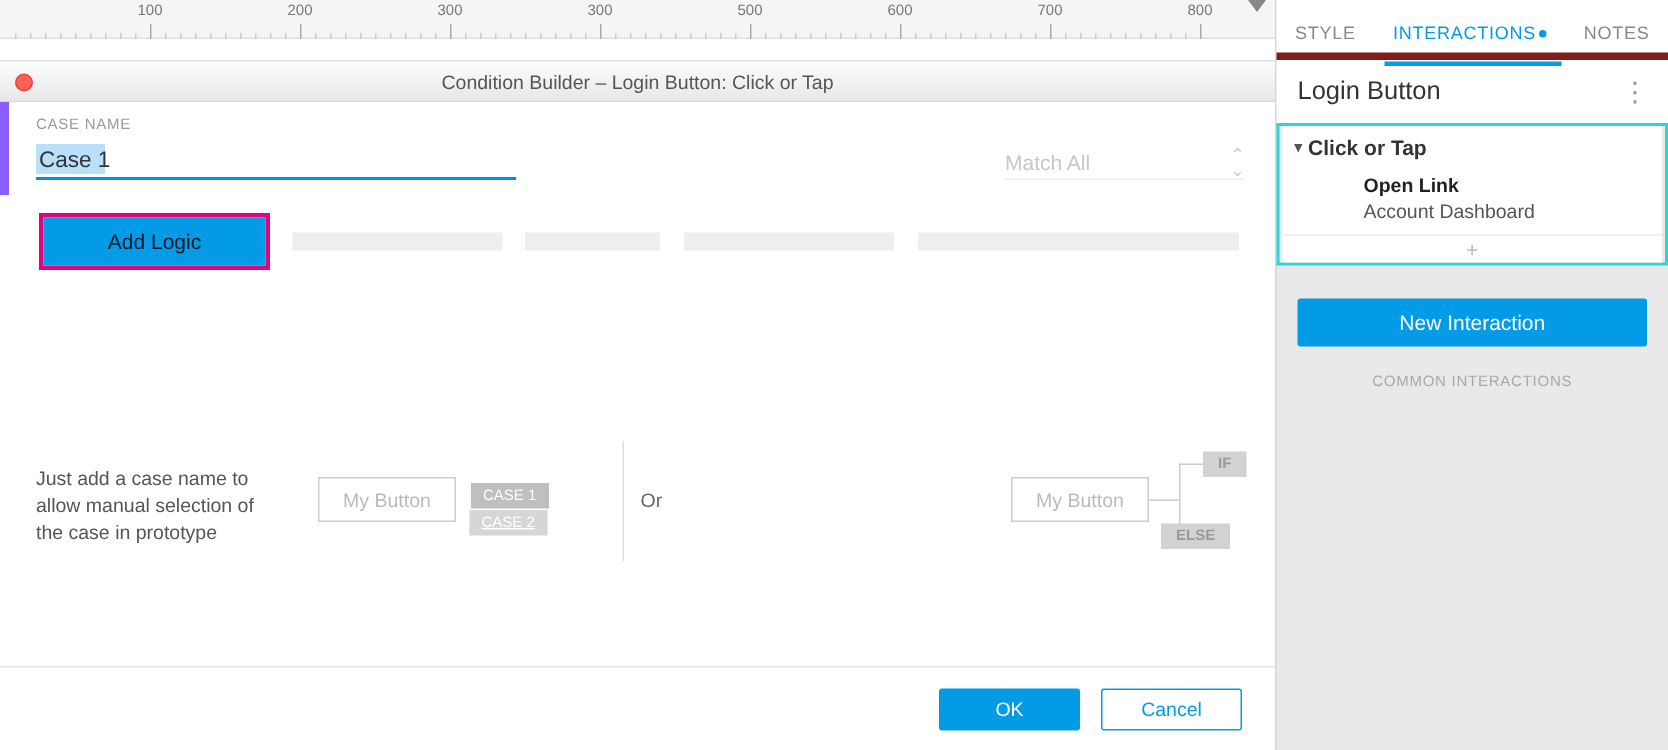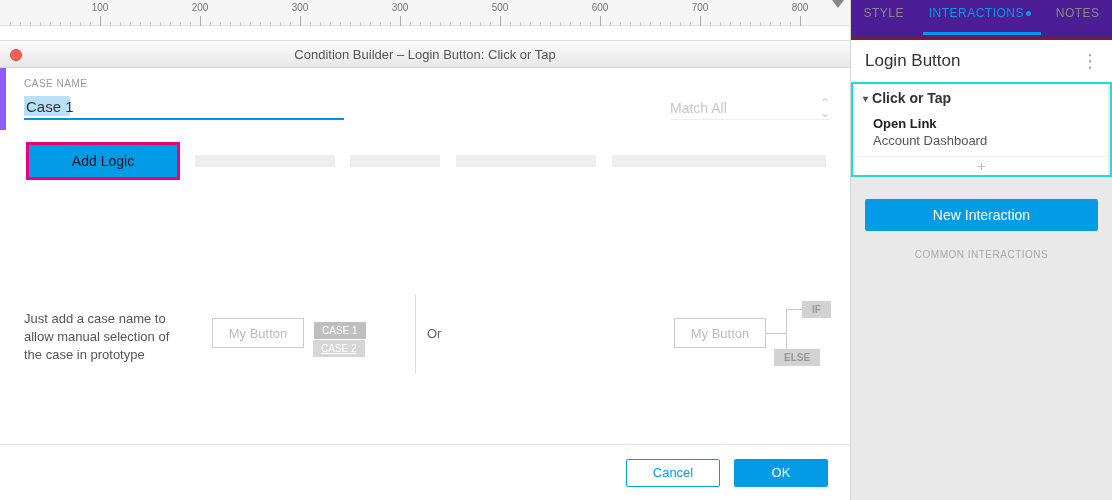--- a/index.html
+++ b/index.html
@@ -36,34 +36,34 @@
   .divider { position:absolute; left:391px; top:-4px; width:1px; height:80px; background:#ddd;}
   .or { position:absolute; left:403px; top:28px; font-size:13px; color:#666;}
   .hp-txt2 { position:absolute; left:434px; top:4px; width:205px; font-size:13px; color:#555; line-height:18px;}
   
   .footer { position:absolute; bottom:0; left:0; width:850px; height:56px; border-top:1px solid #e5e5e5; display:flex; justify-content:flex-end; align-items:center; gap:14px; padding-right:22px;}
   .btn { width:94px; height:28px; font-size:13px; border-radius:2px; cursor:pointer;}
   .btn.cancel { background:#fff; border:1px solid #039be5; color:#039be5;}
   .btn.ok { background:#039be5; border:1px solid #039be5; color:#fff;}
 
   .right { position:absolute; right:0; top:0; width:262px; height:500px; border-left:1px solid #d5d5d5; background:#e9e9e9;}
-  .tabs { height:40px; background:#4c1d95; display:flex; align-items:flex-start; justify-content:space-around; border-bottom:2px solid #7f1d1d;}
+  .tabs { height:40px; background:#ffffff; display:flex; align-items:flex-end; justify-content:space-around; border-bottom:5px solid #7f1d1d;}
   .tab { font-size:12px; letter-spacing:.5px; color:#888; padding:6px 4px; cursor:pointer; position:relative;}
   .tab.active { color:#039be5;}
   .tab.active::after { content:""; position:absolute; left:-2px; right:-6px; bottom:-9px; height:3px; background:#039be5;}
   .tab .dot {display:inline-block; width:5px; height:5px; background:#039be5; border-radius:50%; margin-left:2px; vertical-align:middle;}
   .panel-title { background:#fff; padding:10px 14px; font-size:17px; color:#333; display:flex; justify-content:space-between; align-items:center;}
   .kebab { color:#999; font-size:18px; letter-spacing:-1px;}
   .evtbox { margin:0 2px 0 2px; border:2px solid #e6007e; background:#fff;}
   .evt-head { display:flex; align-items:center; justify-content:space-between; padding:6px 8px; border-bottom:0;}
   .evt-name { font-size:14px; font-weight:600; color:#333; display:flex; align-items:center; gap:4px;}
   .caret { font-size:10px; color:#555;}
   .enable-wrap { border:2px solid #e6007e; padding:1px;}
   .enable { font-size:11px; color:#888; background:#eee; border:1px solid #c8c8c8; border-radius:12px; padding:2px 10px; cursor:pointer;}
-  .evt-body { padding:4px 18px 8px 18px;}
+  .evt-body { padding:4px 18px 8px 18px;margin-left:36px;}
   .evt-body .line1 { font-size:13px; font-weight:600; color:#222;}
   .evt-body .line2 { font-size:13px; color:#555; margin-top:2px;}
   .evt-plus { text-align:center; color:#bbb; font-size:14px; border-top:1px solid #eee; padding:1px 0;}
   .cyanbox { border:2px solid #27d8d8; margin:0 0px;}
   .newint { margin:22px 14px 0 14px; height:32px; background:#039be5; color:#fff; border:none; width:calc(100% - 28px); font-size:14px; cursor:pointer; border-radius:2px;}
   .common { text-align:center; font-size:10px; letter-spacing:.5px; color:#a9a9a9; margin-top:18px;}
   .mouseover { margin:10px 14px 0 14px; height:28px; width:calc(100% - 28px); background:#e9e9e9; color:#666; border:1px solid #bbb; border-radius:14px; font-size:12px; cursor:pointer;}
   
   .ifelse-line { position:absolute; background:#ccc;}
   .ifelse-chip { position:absolute; background:#d2d2d2; color:#9a9a9a; font-size:10px; padding:3px 10px;font-weight:bold;}
@@ -356,22 +356,22 @@
       <div class="btn-demo" style="left:650px; top:20px; width:92px; height:30px;">My Button</div>
       <div class="ifelse-line" style="left:742px; top:35px; width:20px; height:1px;"></div>
       <div class="ifelse-line" style="left:762px; top:11px; width:1px; height:49px;"></div>
       <div class="ifelse-line" style="left:762px; top:11px; width:16px; height:1px;"></div>
       <div class="ifelse-line" style="left:762px; top:59px; width:16px; height:1px;"></div>
       <div class="ifelse-chip" style="left:778px; top:3px;">IF</div>
       <div class="ifelse-chip" style="left:750px; top:51px;">ELSE</div>
     </div>
 
     <div class="footer">
+      <button class="btn ok">OK</button>
       <button class="btn cancel">Cancel</button>
-      <button class="btn ok">OK</button>
     </div>
   </div>
 </div>
 
 <div class="right">
   <div class="tabs">
     <div class="tab">STYLE</div>
     <div class="tab active"><span>INTERACTIONS</span><span class="dot"></span></div>
     <div class="tab">NOTES</div>
   </div>

